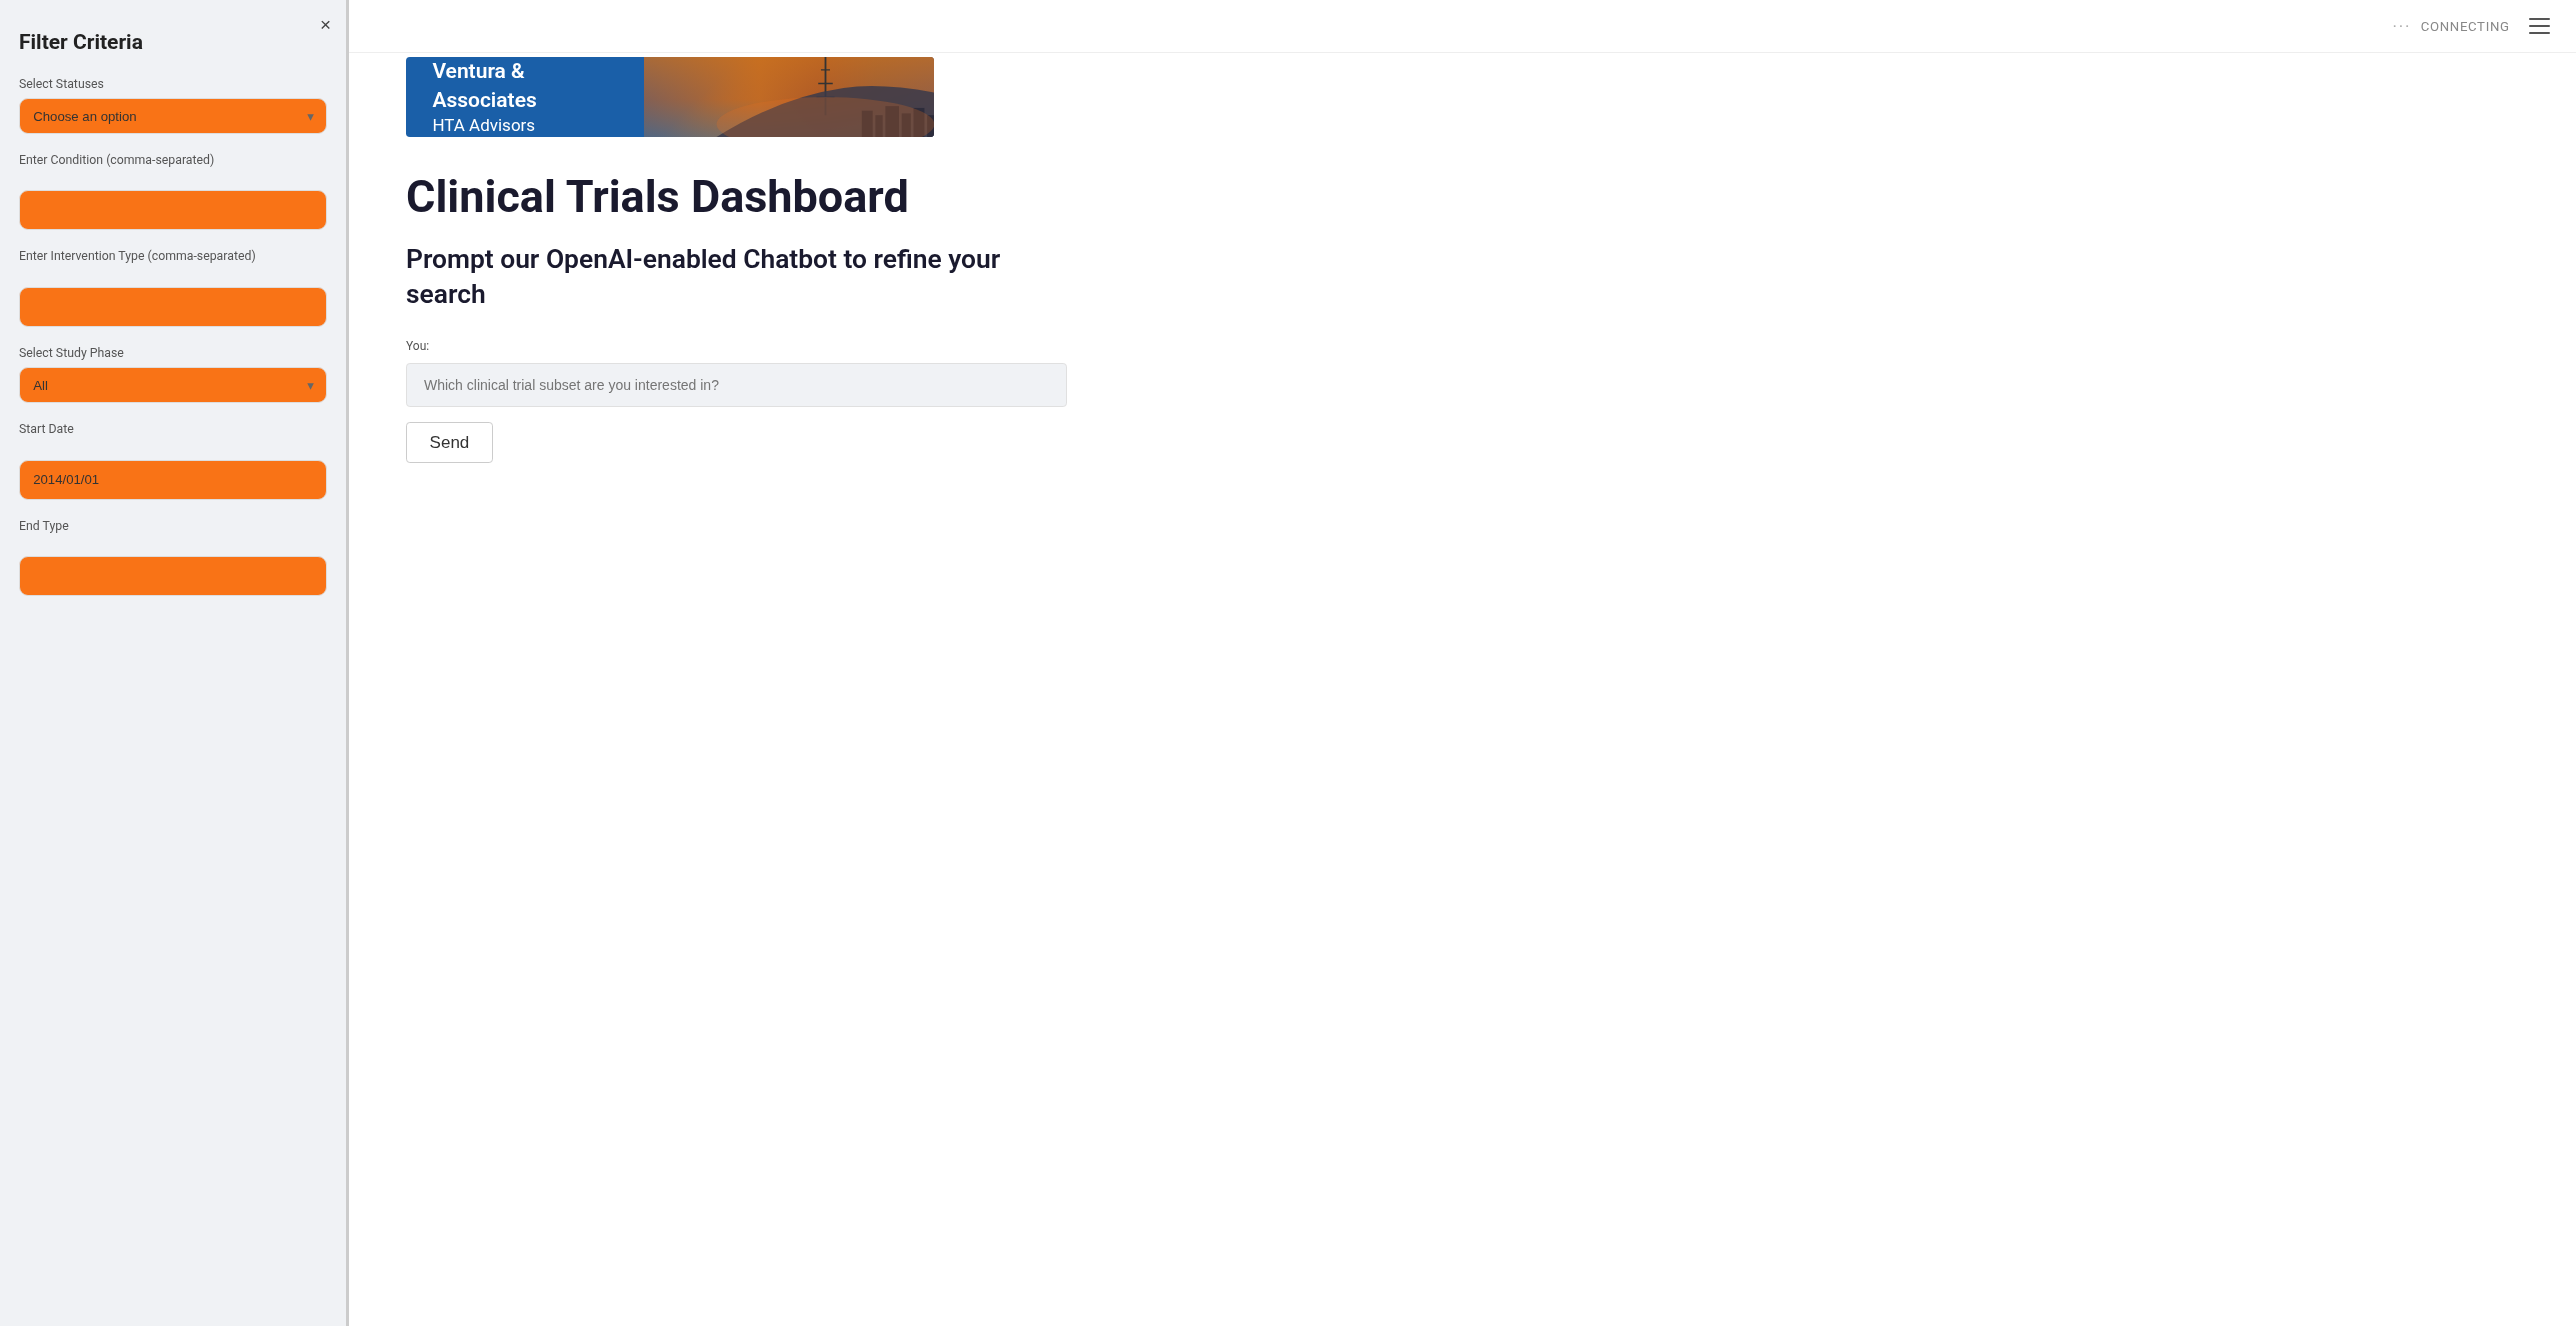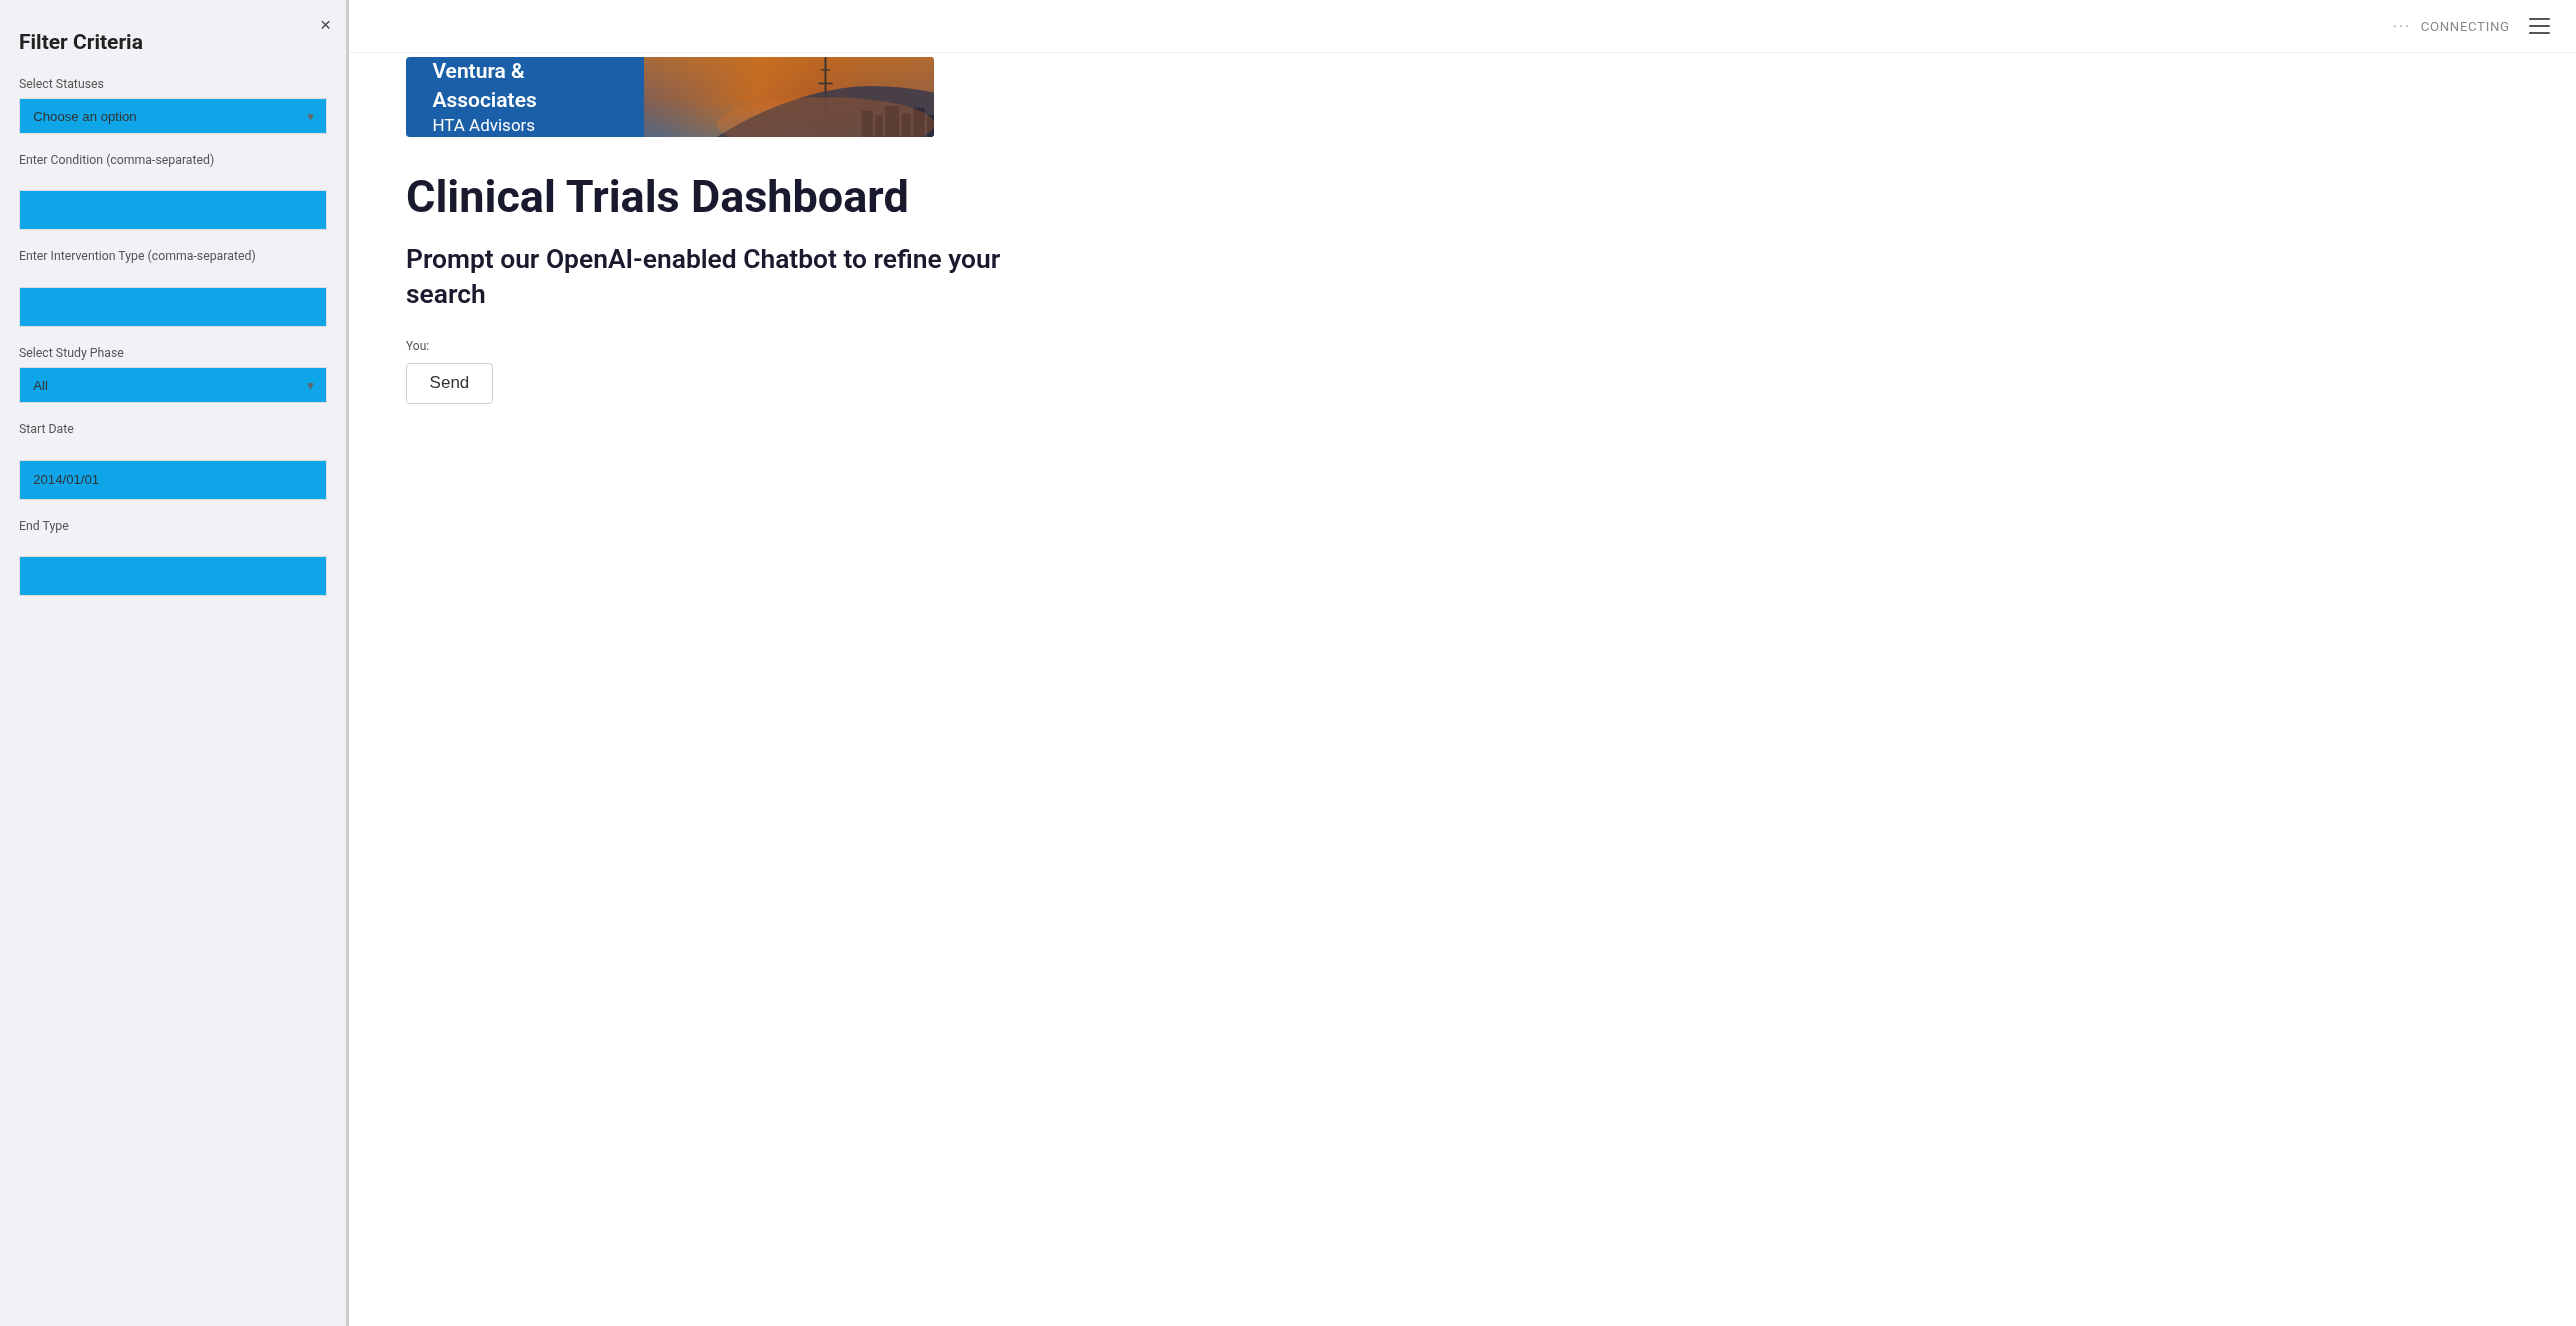--- a/index.html
+++ b/index.html
@@ -106,23 +106,23 @@
       font-size: 12.3px;
       color: #555555;
       margin-bottom: 7.5px;
       display: block;
     }
 
     .filter-select,
     .filter-input {
       width: 100%;
       padding: 9.4px 13.2px;
-      background: #0ea5e9;
+      background: #f97316;
       border: 0.9px solid #dddddd;
-      border-radius: 0;
+      border-radius: 9px;
       font-size: 13.2px;
       color: #333333;
       appearance: none;
       -webkit-appearance: none;
     }
 
     .filter-select-wrapper {
       position: relative;
     }
 
@@ -349,18 +349,21 @@
   
   <h1 class="page-title">Clinical Trials Dashboard</h1>
 
   
   <h2 class="page-subtitle">Prompt our OpenAI-enabled Chatbot to refine your search</h2>
 
   
   <p class="you-label">You:</p>
 
   
+  <div class="chat-input-wrapper">
+    <input class="chat-input" type="text" placeholder="Which clinical trial subset are you interested in?" style="">
+  </div>
 
   
   <button class="send-button">Send</button>
 
 </div>
 
 
 </body></html>

